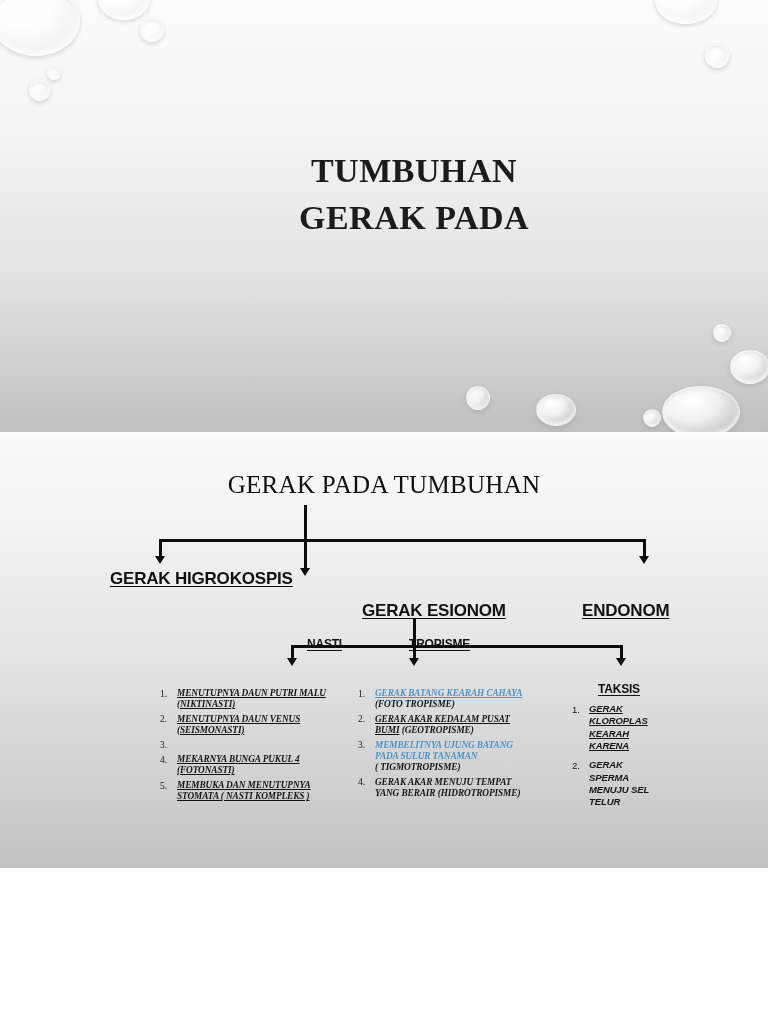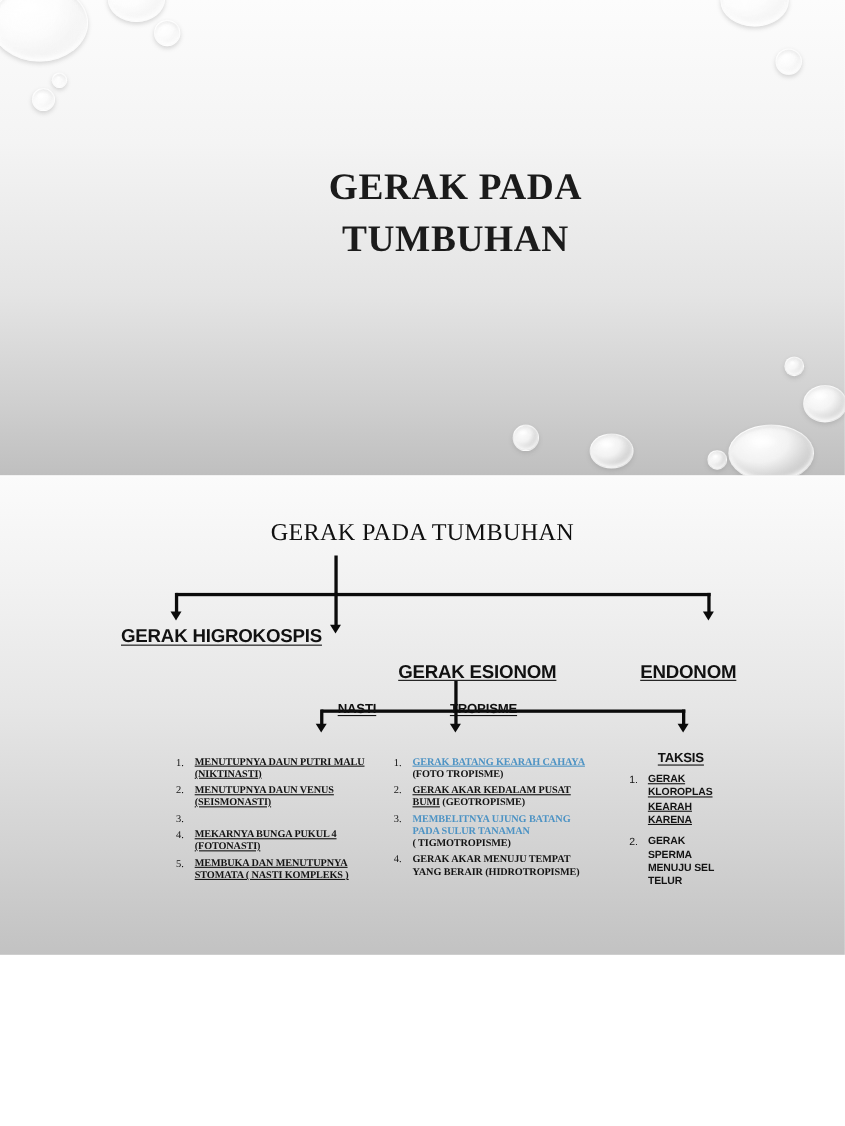--- a/index.html
+++ b/index.html
@@ -67,21 +67,21 @@
     width: 768px; height: 435px;
     background: linear-gradient(to bottom, #fbfbfb 0%, #f2f2f2 22%, #e6e6e6 48%, #d2d2d2 78%, #c2c2c2 100%);
     overflow: hidden;
   }
   .s2-title {
     position: absolute;
     left: 0; top: 38px;
     width: 768px;
     text-align: center;
     font-family: "Liberation Serif", serif;
-    font-size: 22px;
+    font-size: 25px;
     color: #101010;
     letter-spacing: 0.3px;
   }
   .node {
     position: absolute;
     font-family: "Liberation Sans", sans-serif;
     font-weight: bold;
     font-size: 17px;
     color: #111;
     text-decoration: underline;
@@ -114,20 +114,21 @@
     color: #141414;
     padding-top: 0.5px;
   }
   .ltxt {
     font-family: "Liberation Serif", serif;
     font-weight: bold;
     font-size: 9.3px;
     line-height: 1.18;
     color: #141414;
     letter-spacing: -0.1px;
+    font-style: italic;
   }
   .ltxt .u { text-decoration: underline; text-underline-offset: 1px; }
   .ltxt .blue { color: #4d93c4; text-decoration: underline; text-underline-offset: 1px; }
   .ltxt .blue-nu { color: #4d93c4; }
 
   .lst-taksis .lnum {
     font-family: "Liberation Sans", sans-serif;
     font-size: 9.5px;
     font-weight: normal;
   }
@@ -193,22 +194,22 @@
     <div class="bub" style="left:705px; top:44px;  width:22px;  height:22px;"></div>
 
     <div class="bub" style="left:713px; top:324px; width:16px;  height:16px;"></div>
     <div class="bub" style="left:730px; top:350px; width:38px;  height:32px;"></div>
     <div class="bub" style="left:662px; top:386px; width:76px;  height:50px;"></div>
     <div class="bub" style="left:643px; top:409px; width:16px;  height:16px;"></div>
     <div class="bub" style="left:536px; top:394px; width:38px;  height:30px;"></div>
     <div class="bub" style="left:466px; top:386px; width:22px;  height:22px;"></div>
 
     <div class="s1-title">
+      <div>TUMBUHAN</div>
       <div>GERAK PADA</div>
-      <div>TUMBUHAN</div>
     </div>
   </section>
 
   <section class="slide2">
 
     <div class="s2-title">GERAK PADA TUMBUHAN</div>
 
     <div class="vline" style="left:304px; top:72px;  height:36px;"></div>
     <div class="hline" style="left:160px; top:106px; width:486px;"></div>
     <div class="vline" style="left:159px; top:106px; height:18px;"></div>

